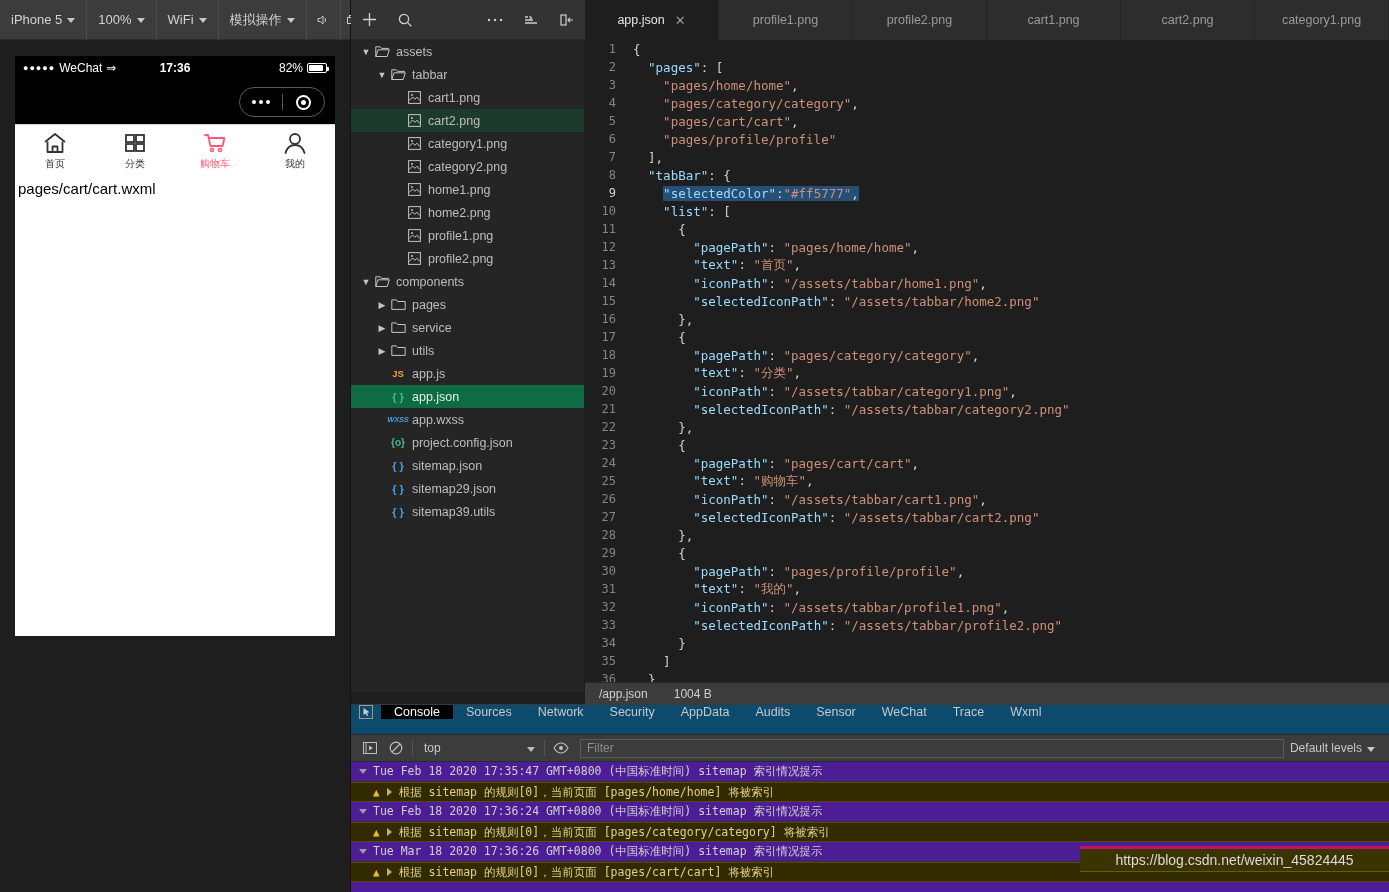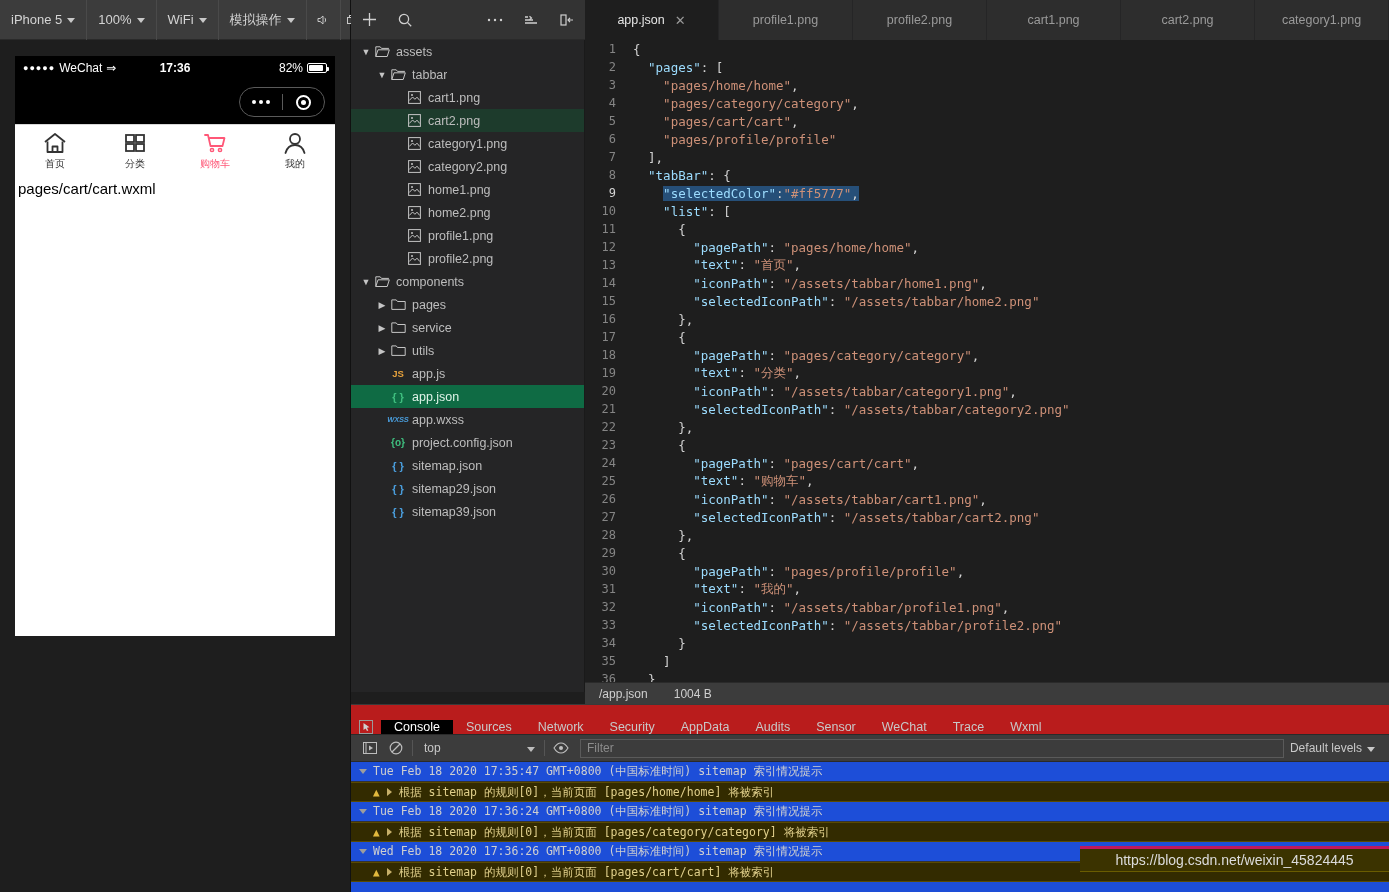--- a/index.html
+++ b/index.html
@@ -145,21 +145,21 @@
     padding-left:14px; color:#cfcfcf; font-size:12px;
     border-top:1px solid #2a2a2a;
   }
 
   
   #devtools{
     position:absolute; left:351px; top:704px; width:1038px; height:188px;
     background:#242424; border-top:1px solid #3a3a3a;
   }
   #dt-tabs{
-    height:30px; background:#b91c1c; display:flex; align-items:flex-end;
+    height:30px; background:#0c4a6e; display:flex; align-items:flex-start;
     border-bottom:1px solid #2a2a2a;
   }
   .dt-cursor{ width:30px; display:flex;align-items:center;justify-content:center;color:#bdbdbd;}
   .dt-tab{
     display:flex;align-items:center; padding:0 13px; color:#c8c8c8; font-size:12.5px;
   }
   .dt-tab.active{ background:#000; color:#ffffff; }
   #dt-filterbar{
     height:27px; background:#3c3c3c; display:flex; align-items:center; gap:0;
     border-bottom:1px solid #2a2a2a; padding:0 6px;
@@ -170,21 +170,21 @@
     width:125px; height:19px; color:#c8c8c8; font-size:12px; padding:0 6px 0 8px;
   }
   .fb-div{ width:1px;height:16px;background:#555; margin:0 3px;}
   .fb-filter{
     flex:1; height:19px; background:#3c3c3c; border:1px solid #5a5a5a;
     color:#8c8c8c; font-size:12px; display:flex; align-items:center; padding:0 6px;
     margin:0 6px;
   }
   .fb-levels{ color:#c8c8c8; font-size:12px; padding-right:8px; display:flex; align-items:center; gap:5px;}
 
-  #console-log{ height:131px; overflow:hidden; background:#1d4ed8; }
+  #console-log{ height:131px; overflow:hidden; background:#4c1d95; }
   .log-group{
     height:20px; display:flex; align-items:center; gap:6px;
     padding-left:8px; color:#cfcfcf; font-size:11.5px;
     font-family:"DejaVu Sans Mono", monospace;
     border-bottom:1px solid #333;
   }
   .log-warn{
     height:20px; display:flex; align-items:center; gap:7px;
     padding-left:22px; background:#332b00; color:#e0cf8a; font-size:11.5px;
     font-family:"DejaVu Sans Mono", monospace;
@@ -544,21 +544,21 @@
       <span class="ficon">
         <span class="ext-json2">{ }</span>
       </span>
       <span class="lbl">sitemap29.json</span>
     </div>
     <div class="tree-row" style="padding-left: 24px;">
       <span class="tw"></span>
       <span class="ficon">
         <span class="ext-json2">{ }</span>
       </span>
-      <span class="lbl">sitemap39.json</span>
+      <span class="lbl">sitemap39.utils</span>
     </div>
   </div>
 
 <div id="tabbar">
     <div class="etab active" style="flex: 1 1 0%;">
       <span>app.json</span>
       <span class="x">✕</span>
     </div>
     <div class="etab" style="flex: 1 1 0%;">
       <span>profile1.png</span>
@@ -708,21 +708,21 @@
         <span class="tri"></span>
         <span>Tue Feb 18 2020 17:36:24 GMT+0800 (中国标准时间) sitemap 索引情况提示</span>
       </div>
       <div class="log-warn">
         <span class="warn-ico">▲</span>
         <span class="tri-r"></span>
         <span>根据 sitemap 的规则[0]，当前页面 [pages/category/category] 将被索引</span>
       </div>
       <div class="log-group">
         <span class="tri"></span>
-        <span>Wed Feb 18 2020 17:36:26 GMT+0800 (中国标准时间) sitemap 索引情况提示</span>
+        <span>Tue Mar 18 2020 17:36:26 GMT+0800 (中国标准时间) sitemap 索引情况提示</span>
       </div>
       <div class="log-warn">
         <span class="warn-ico">▲</span>
         <span class="tri-r"></span>
         <span>根据 sitemap 的规则[0]，当前页面 [pages/cart/cart] 将被索引</span>
       </div>
     </div>
 
 </div>
 

